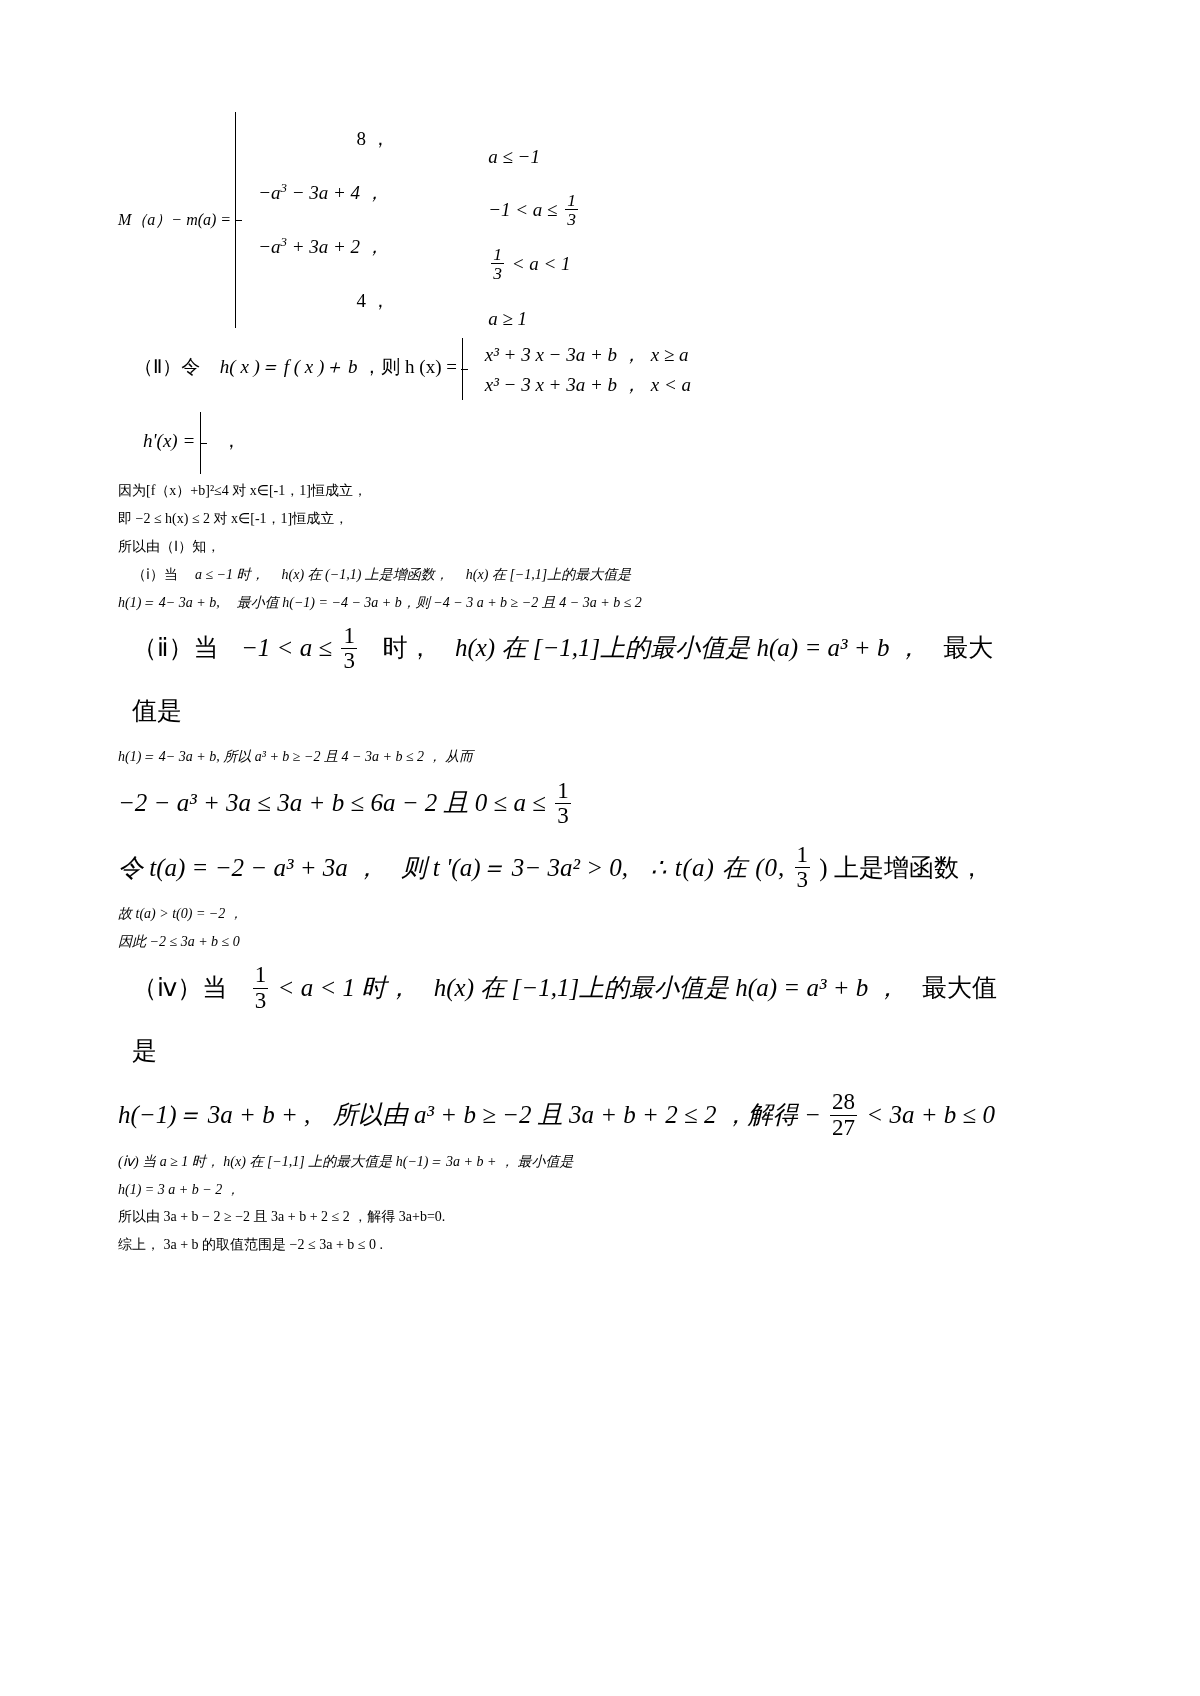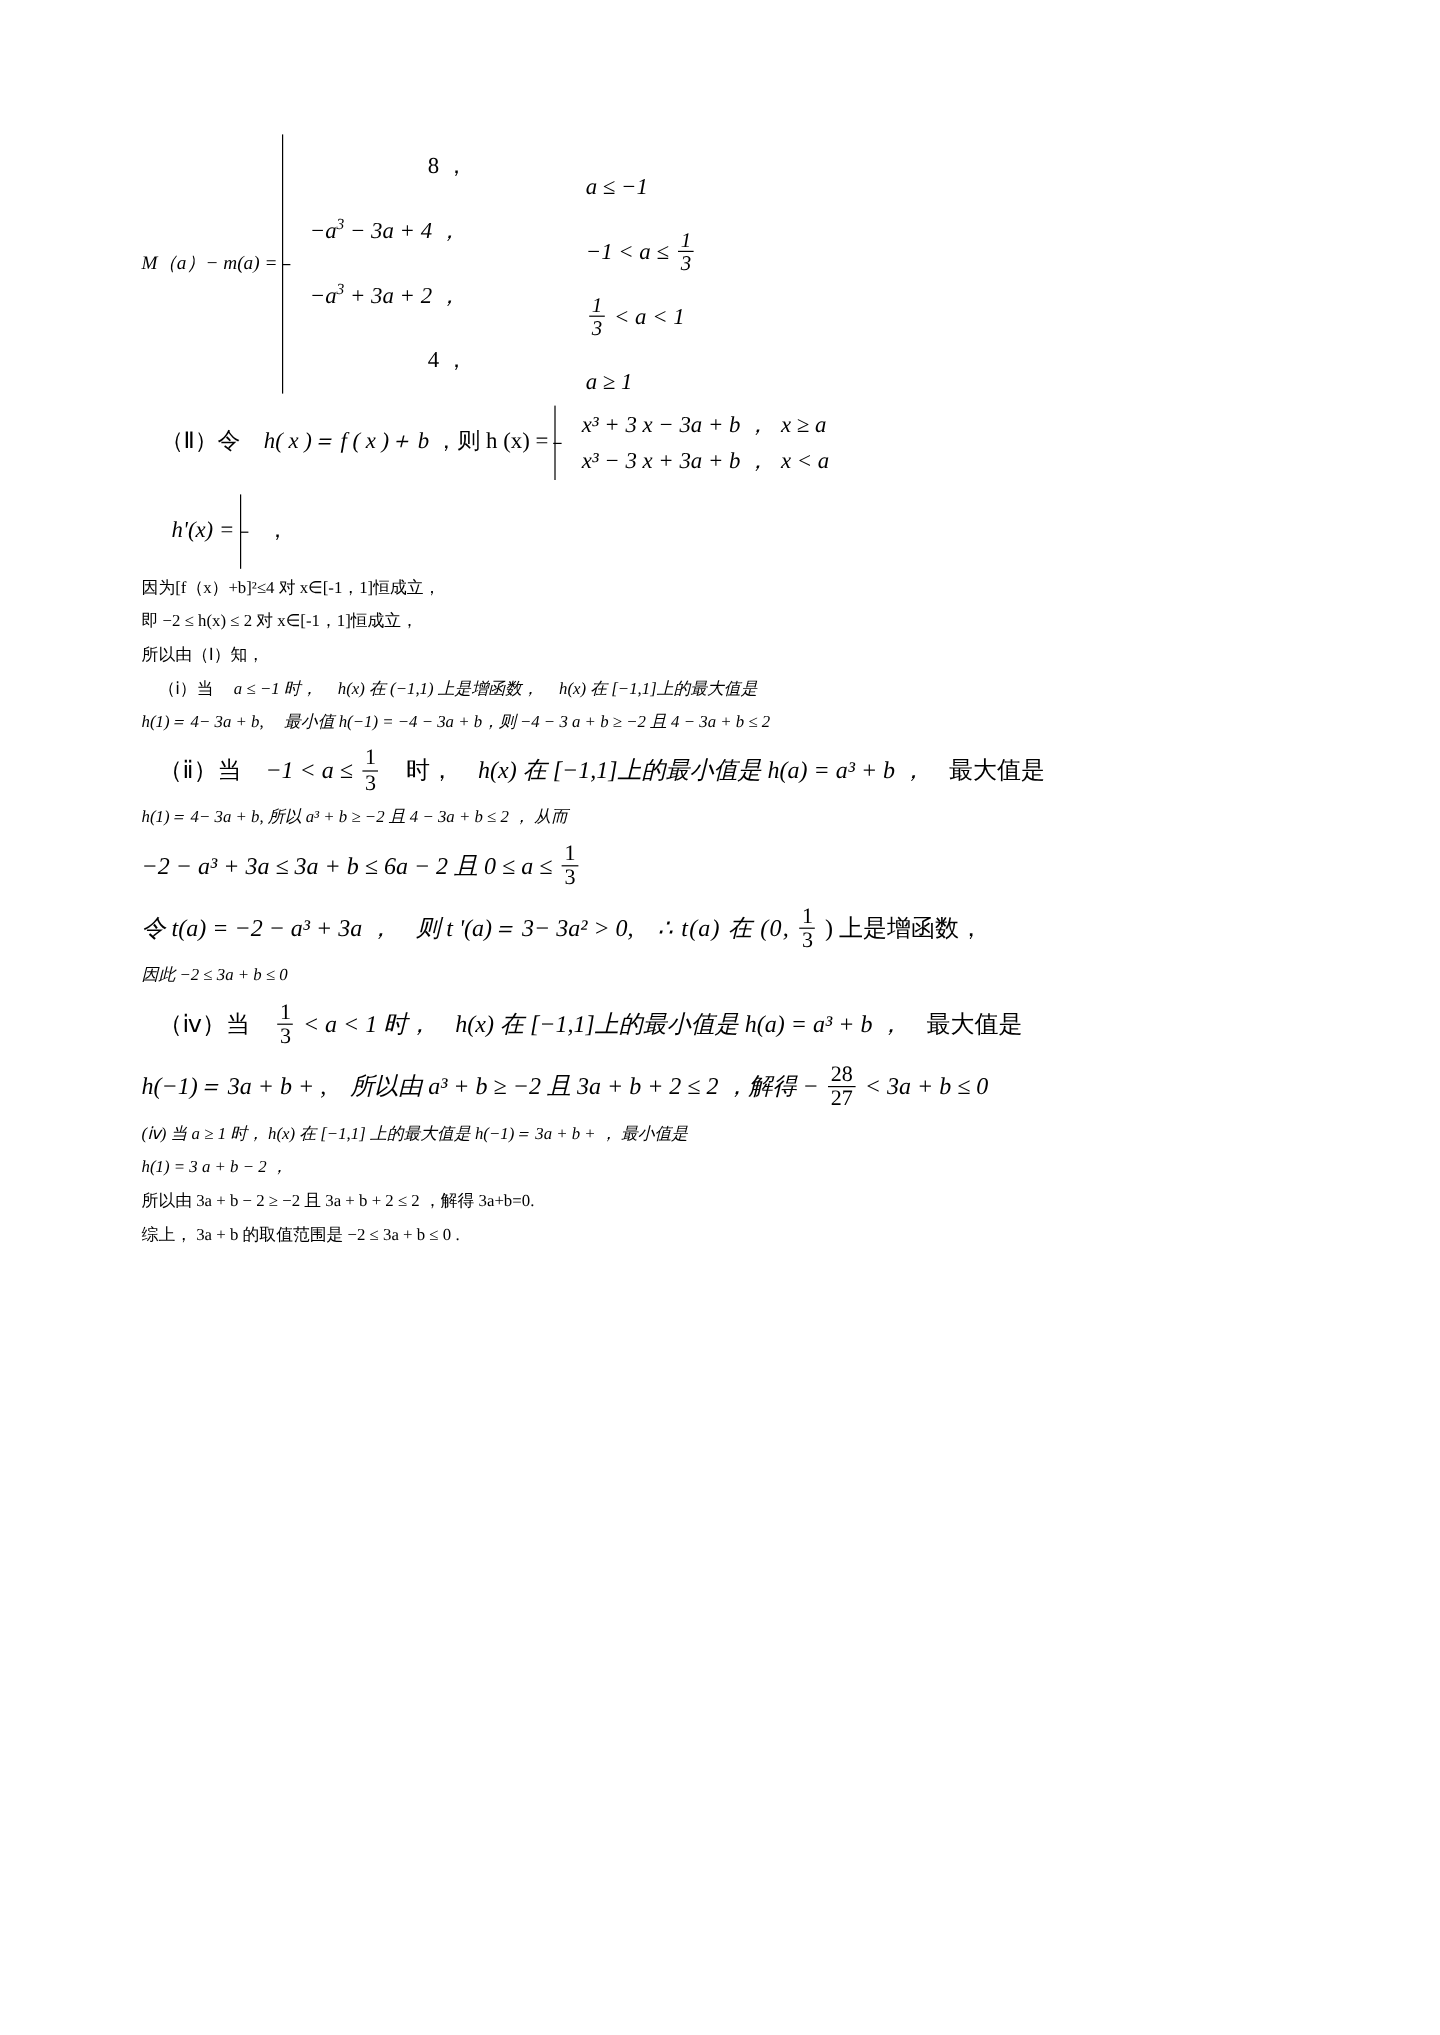--- a/index.html
+++ b/index.html
@@ -89,21 +89,21 @@
     margin-bottom: 10px;
     display: flex;
     align-items: center;
   }
   #eq1 .lhs { font-size: 16px; padding-right: 4px; }
   #eq1 .cases .case-row { height: 54px; font-size: 19px; }
   .col-a { display: inline-block; min-width: 230px; }
   .col-b { display: inline-block; margin-top: 37px; }
 
   .para { font-size: 14px; line-height: 1.85; margin: 2px 0; }
-  .para-tall { font-size: 20px; line-height: 2.5; margin: 2px 0; }
+  .para-tall { font-size: 25px; line-height: 2.5; margin: 2px 0; }
   .indent { padding-left: 14px; }
 
   .inline-cases { display: inline-flex; align-items: flex-end; vertical-align: middle; }
   .inline-cases .case-row { height: 30px; }
 
   .spacer-sm { display: inline-block; width: 10px; }
   .dots { letter-spacing: 1px; }
 </style>
 </head>
 <body>
@@ -227,20 +227,23 @@
       <span class="it">则 t '(a)＝  3−  3a²  &gt; 0,</span>
       <span class="spacer-sm"></span>
       <span class="it dots">∴ t(a)  在 (0,</span>
       <span class="frac">
         <span class="num">1</span>
         <span class="den">3</span>
       </span>
       <span>) 上是增函数，</span>
     </div>
     <div class="para">
+      <span class="it">故 t(a) &gt; t(0) = −2 ，</span>
+    </div>
+    <div class="para">
       <span class="it">因此 −2 ≤ 3a + b ≤ 0</span>
     </div>
 
     <div class="para-tall indent">
       <span>（ⅳ）当</span>
       <span class="spacer-sm"></span>
       <span class="frac">
         <span class="num">1</span>
         <span class="den">3</span>
       </span>

